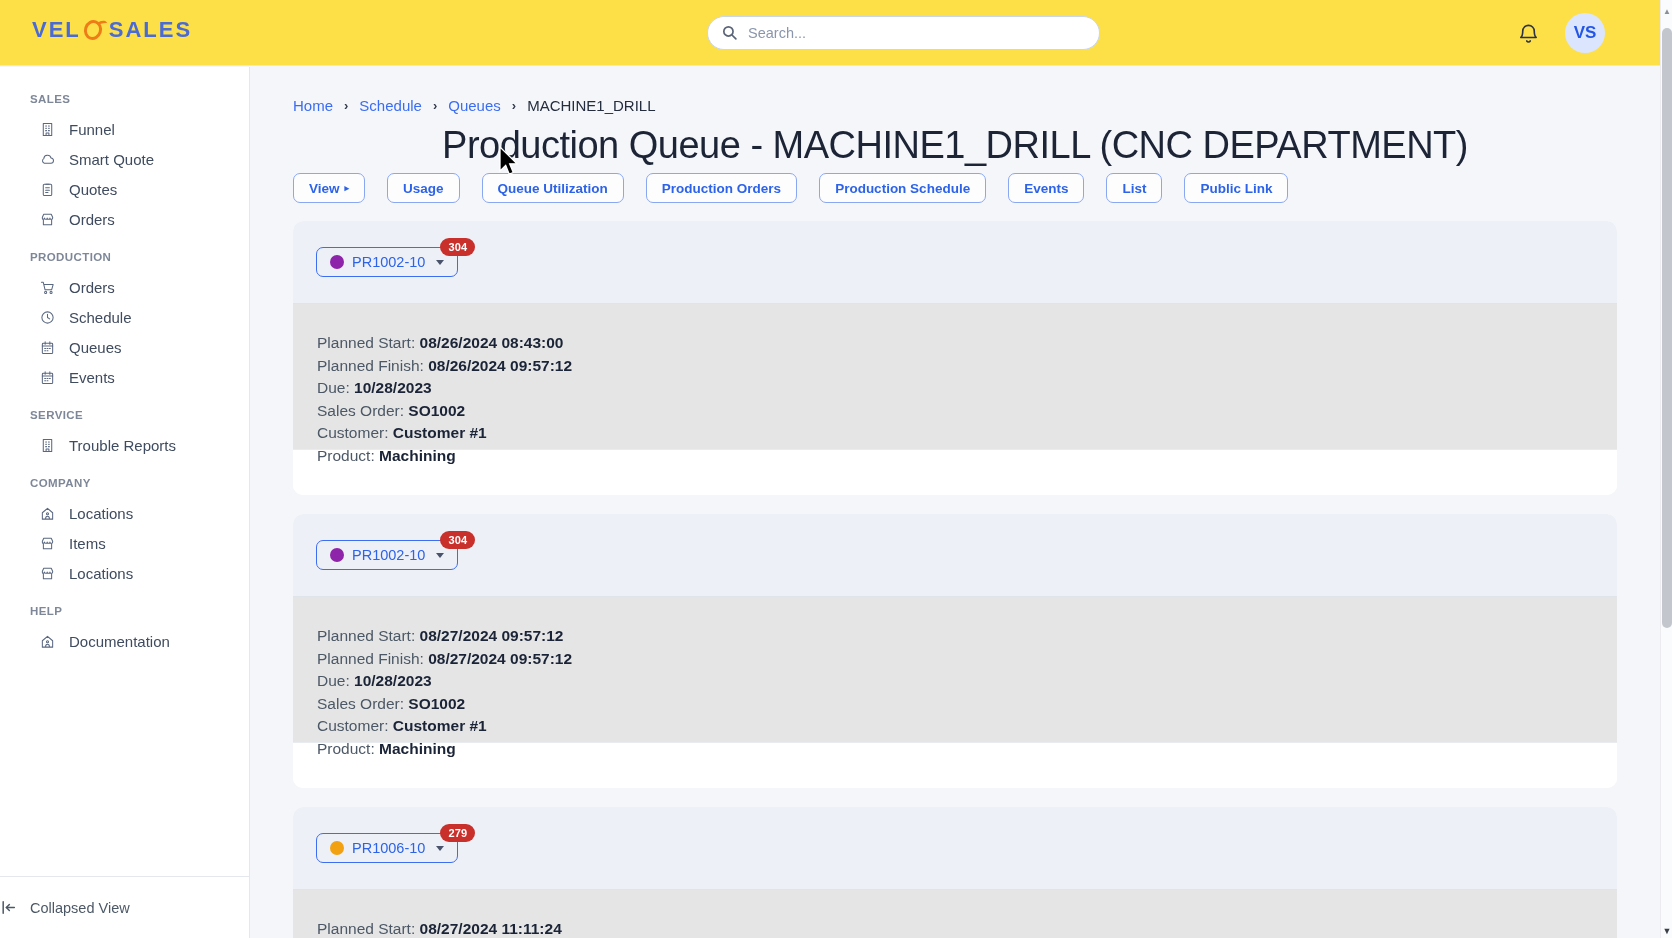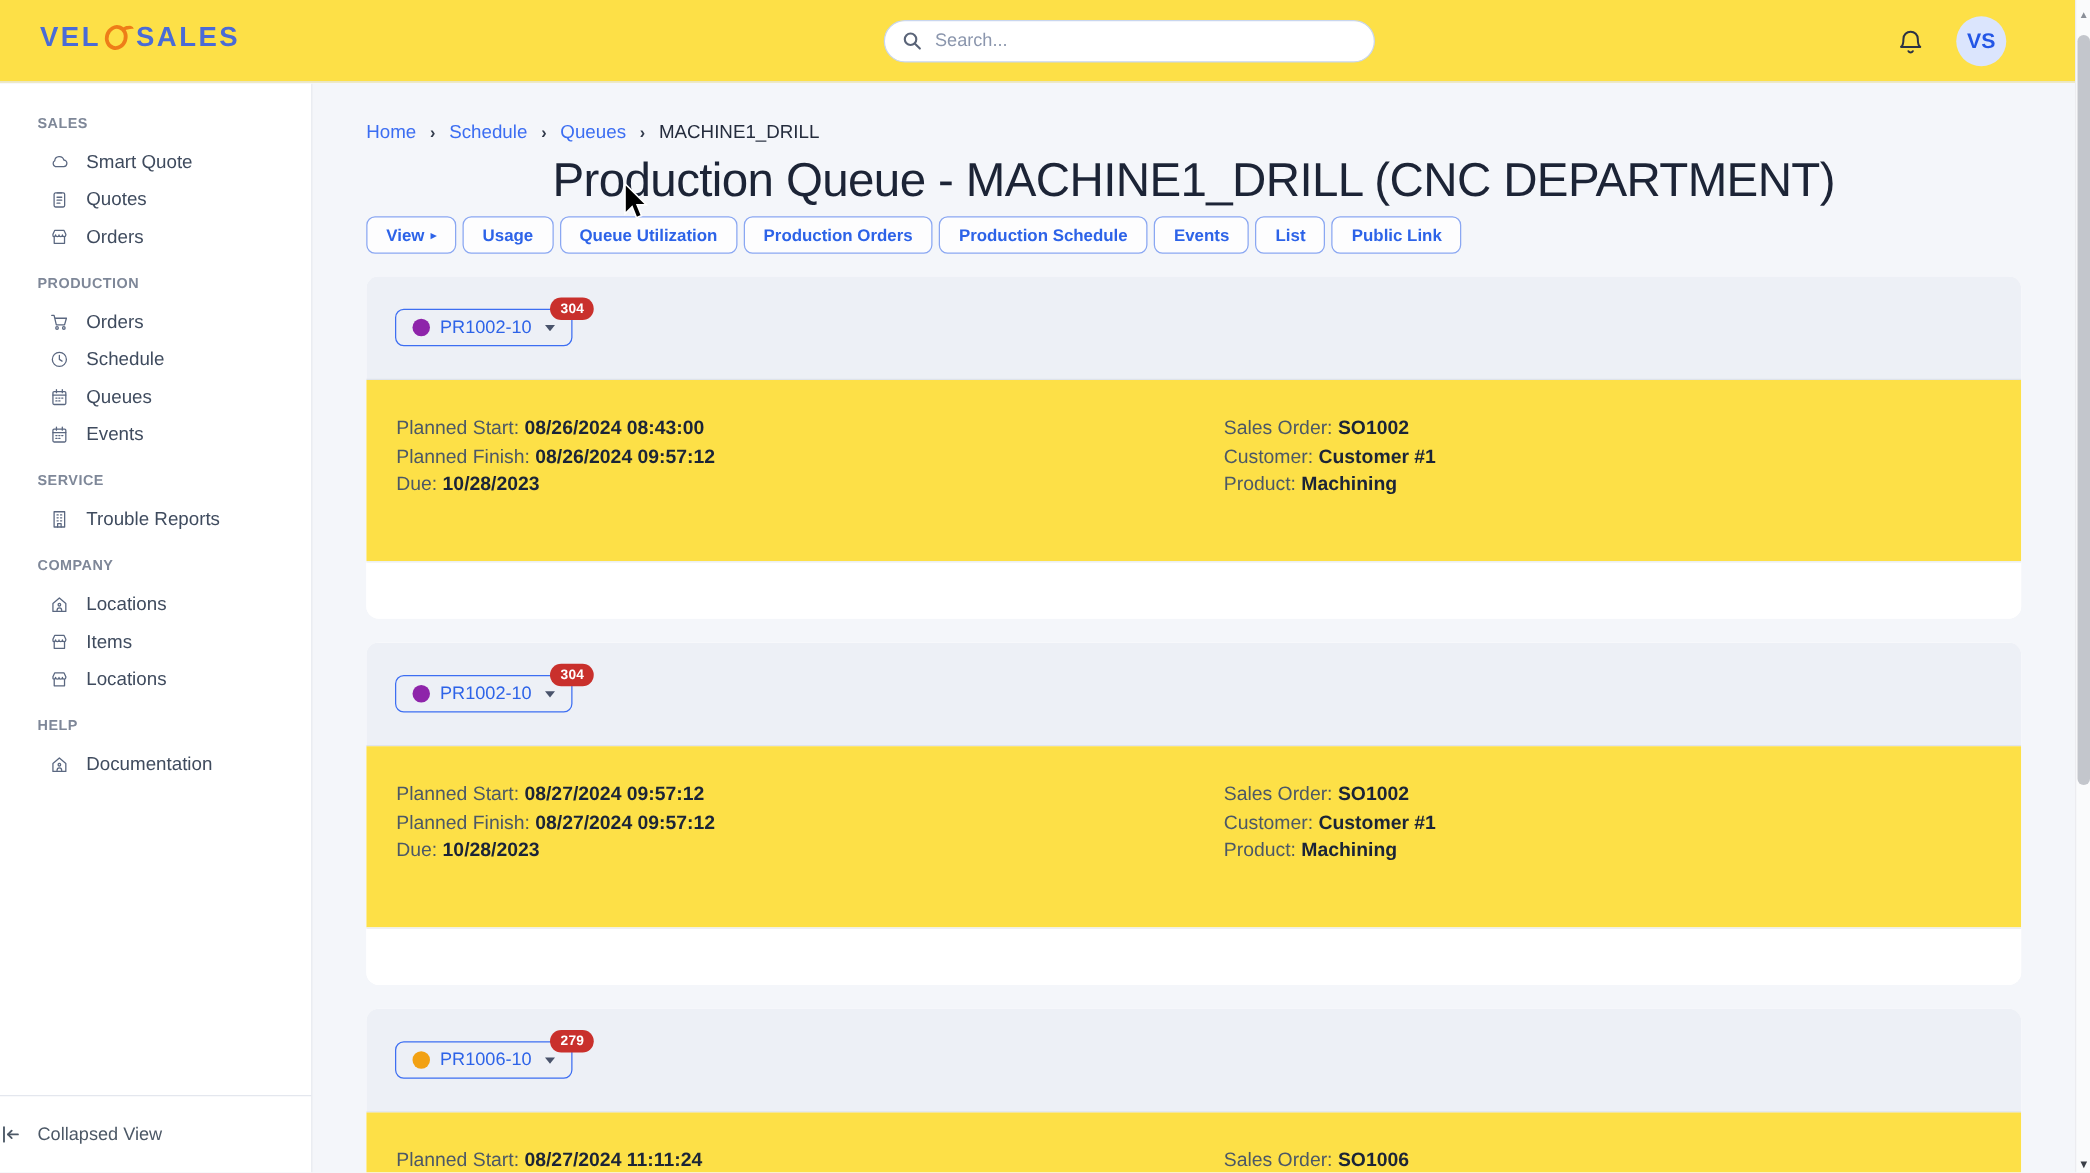--- a/index.html
+++ b/index.html
@@ -42,40 +42,40 @@
 
   
   .main { position:absolute; left:251px; top:67px; width:1409px; bottom:0; padding:0 43px 0 42px;
           background:#f4f6fa; overflow:hidden; }
   .breadcrumb { margin-top:30px; display:flex; align-items:center; gap:11px; font-size:15px; }
   .breadcrumb a { color:#3b6df2; text-decoration:none; font-weight:500; }
   .crumb-sep { color:#323a4b; font-weight:700; font-size:13px; }
   .crumb-current { color:#242c3d; }
   .page-title { text-align:center; font-size:38px; font-weight:400; color:#1c2436;
                 margin-top:9px; line-height:44px; letter-spacing:-.5px; }
-  .toolbar { margin-top:6px; display:flex; gap:5px; }
+  .toolbar { margin-top:6px; display:flex; gap:22px; }
   .tool-btn { height:30px; padding:0 15px; border:1px solid #8aa7f2; border-radius:7px; background:#fdfdfe;
               color:#2d63e8; font-size:13.5px; font-weight:700; display:flex; align-items:center; gap:5px;
               cursor:pointer; font-family:"Liberation Sans", sans-serif; }
   .tool-caret { font-size:9px; line-height:1; }
 
   
   .cards { margin-top:18px; display:flex; flex-direction:column; gap:19px; }
   .card { border-radius:10px; overflow:hidden; background:#fff; }
   .card-header { height:83px; background:#edf0f6; border-bottom:1px solid #dfe3ea;
                  display:flex; align-items:center; padding-left:23px; }
   .pr-btn { position:relative; height:30px; border:1px solid #3d6ef2; border-radius:7px; background:transparent;
             display:flex; align-items:center; gap:8px; padding:0 13px; color:#2d63e8; font-size:14.5px;
             cursor:pointer; font-family:"Liberation Sans", sans-serif; }
   .pr-dot { width:14px; height:14px; border-radius:50%; }
   .pr-caret { width:0; height:0; border-left:4px solid transparent; border-right:4px solid transparent;
               border-top:5px solid #49536b; margin-left:3px; }
   .pr-badge { position:absolute; top:-10px; right:-18px; background:#c9302c; color:#fff;
               font-size:11px; font-weight:700; padding:3px 8px; border-radius:9px; letter-spacing:.2px; }
-  .card-body { display:flex; padding-top:28px; height:145px; background:#fde047; }
+  .card-body { display:flex; padding-top:28px; height:145px; background:#e5e5e5;flex-direction:column; }
   .card-col { width:50%; padding-left:24px; }
   .detail-line { font-size:15.5px; line-height:22.5px; color:#4c5866; }
   .detail-line b { color:#1b2437; font-weight:700; }
   .card-footer { height:46px; background:#fff; border-top:1px solid #e8ebf0; }
 
   
   .scrollbar { position:absolute; right:0; top:0; width:12px; height:938px; background:#fafbfc;
                border-left:1px solid #ececf0; z-index:20; }
   .sb-up { position:absolute; top:7px; left:0; width:12px; text-align:center; font-size:8px; color:#8a8f98; cursor:pointer; }
   .sb-thumb { position:absolute; top:28px; left:1px; width:10px; height:600px; background:#c3c6cc; border-radius:5px; cursor:pointer; }
@@ -109,20 +109,27 @@
     <div class="avatar">VS</div>
   </div>
 </div>
 
 <div class="sidebar">
   <div class="sidebar-nav">
       <div class="nav-section">
         <div class="nav-section-label">SALES</div>
         <div class="nav-item">
           <svg width="15" height="15" viewBox="0 0 16 16" fill="none" stroke="currentColor" stroke-width="1.1" stroke-linecap="round" stroke-linejoin="round">
+            <rect x="3.5" y="1.5" width="9" height="13"></rect>
+            <path d="M6 4.2h1M9 4.2h1M6 6.7h1M9 6.7h1M6 9.2h1M9 9.2h1M6.5 14.5v-2.8h3v2.8"></path>
+          </svg>
+          <span>Funnel</span>
+        </div>
+        <div class="nav-item">
+          <svg width="15" height="15" viewBox="0 0 16 16" fill="none" stroke="currentColor" stroke-width="1.1" stroke-linecap="round" stroke-linejoin="round">
             <path d="M4.6 12h6.8a2.8 2.8 0 0 0 .4-5.6 4 4 0 0 0-7.8.7A2.7 2.7 0 0 0 4.6 12z"></path>
           </svg>
           <span>Smart Quote</span>
         </div>
         <div class="nav-item">
           <svg width="15" height="15" viewBox="0 0 16 16" fill="none" stroke="currentColor" stroke-width="1.1" stroke-linecap="round" stroke-linejoin="round">
             <rect x="3.5" y="2.5" width="9" height="12" rx="1.2"></rect>
             <path d="M6.2 2.5h3.6M6 6.2h4M6 8.7h4M6 11.2h2.5"></path>
           </svg>
           <span>Quotes</span>

